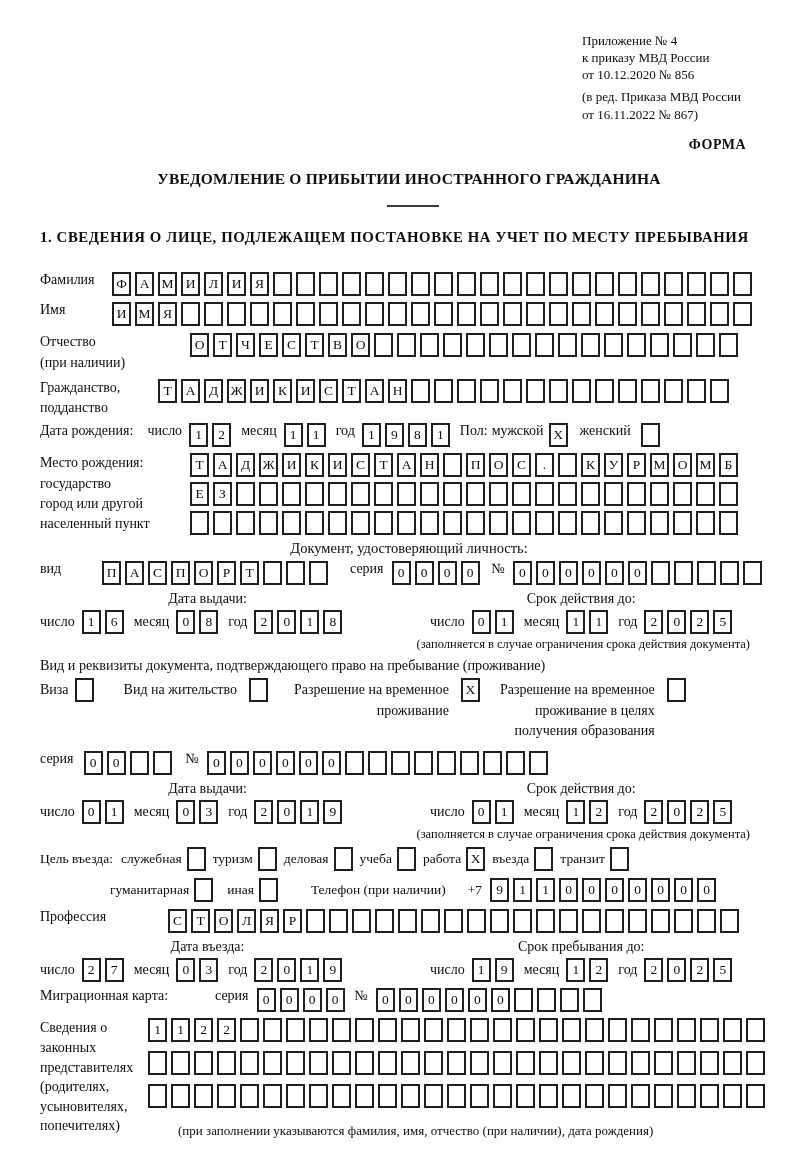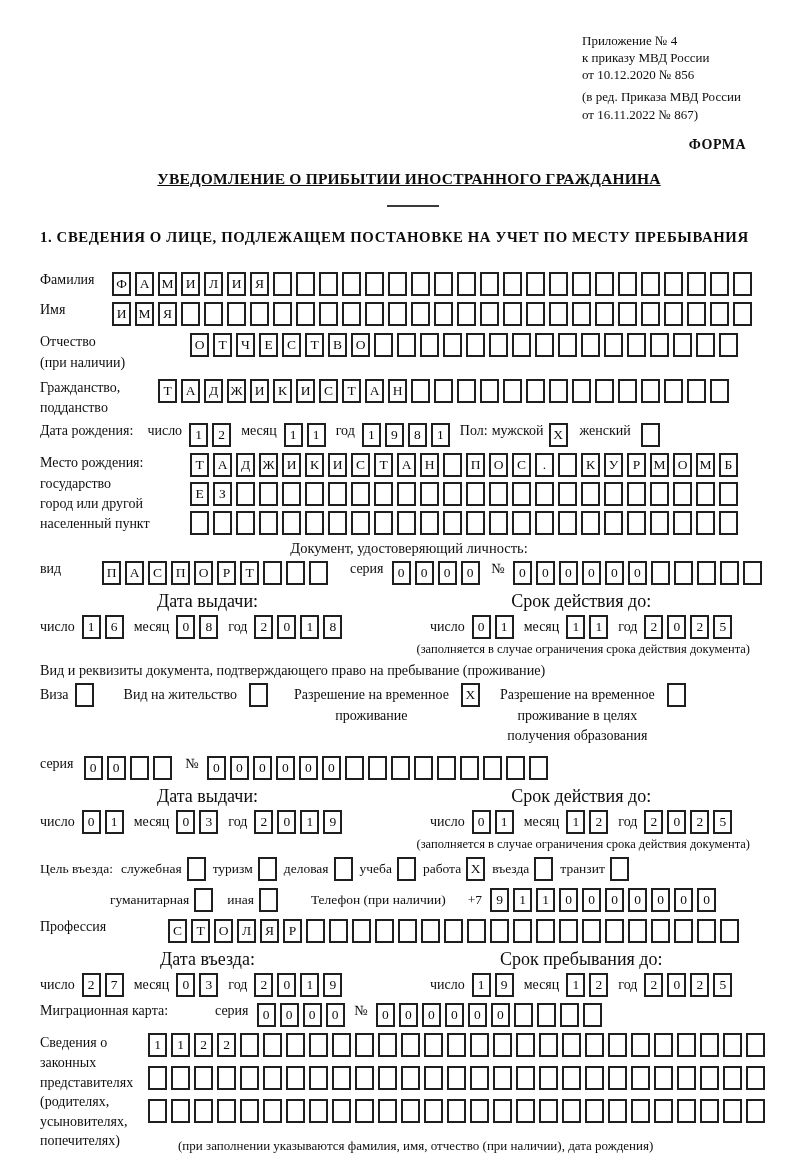--- a/index.html
+++ b/index.html
@@ -8,21 +8,21 @@
     width:800px; height:1163px; background:#ffffff; color:#0d0d0d;
     font-family:"Liberation Serif", serif; font-size:14px; overflow:hidden;
   }
   .page { width:800px; height:1163px; padding:32px 22px 0 40px; }
 
   
   .hdr-block { margin-left:auto; width:196px; font-size:13px; line-height:1.32; }
   .hdr-block .gap { height:5px; }
   .form-label { text-align:right; padding-right:32px; font-weight:bold; font-size:14px; margin-top:14px; letter-spacing:0.5px; }
 
-  .title { text-align:center; font-weight:bold; font-size:15.5px; line-height:1.5; margin-top:14px; letter-spacing:0.2px;text-decoration:underline; }
+  .title { text-align:center; font-weight:bold; font-size:15.5px; line-height:1.5; margin-top:14px; letter-spacing:0.2px; }
   .title .blank { display:inline-block; width:52px; border-bottom:2px solid #3a3a3a; height:14px; margin-left:8px; }
 
   .sec-heading { font-weight:bold; font-size:14.8px; margin-top:16px; margin-bottom:26px; letter-spacing:0.6px; }
 
   
   .cells { display:inline-flex; gap:4px; flex:none; }
   .cell { flex:none; width:19px; height:24px; border:2px solid #1f1f1f; display:flex; align-items:center; justify-content:center; font-size:13.5px; background:#fff; }
 
   .row { display:flex; margin-bottom:6px; }
   .lbl { flex:none; }
@@ -30,29 +30,29 @@
 
   .two-col { display:flex; align-items:flex-start; margin-bottom:5px; }
   .lab-col { flex:none; line-height:1.45; }
   .cell-col { display:flex; flex-direction:column; }
 
   .center-bold { text-align:center; font-weight:normal; font-size:14.5px; margin:2px 0 4px; }
 
   .dates { display:flex; margin-top:4px; }
   .dleft { width:335px; }
   .dright { margin-left:55px; }
-  .dhead { text-align:center; font-size:18px; margin-bottom:3px; }
+  .dhead { text-align:center; font-size:14px; margin-bottom:3px; }
   .drow { display:flex; align-items:center; }
   .dl { margin-right:7px; }
   .mr10 { margin-right:10px; }
   .note-right { text-align:right; padding-right:28px; font-size:12.5px; margin:3px 0 5px; }
 
   .plain-line { margin:2px 0 4px; font-size:14.2px; }
   .permit-row { display:flex; align-items:flex-start; margin:4px 0 10px; font-size:14px; }
-  .permit-cap { text-align:center; line-height:1.45; }
+  .permit-cap { text-align:right; line-height:1.45; }
 
   .purpose-row { display:flex; align-items:center; font-size:13.5px; margin-bottom:7px; }
   .opt { display:inline-flex; align-items:center; margin-right:7px; }
   .opt .cells { margin-left:5px; }
   .indent70 { margin-left:70px; }
 
   .legal-note { font-size:13px; margin-top:6px; padding-left:150px; }
   .gap6 { height:6px; }
 </style>
 </head>

